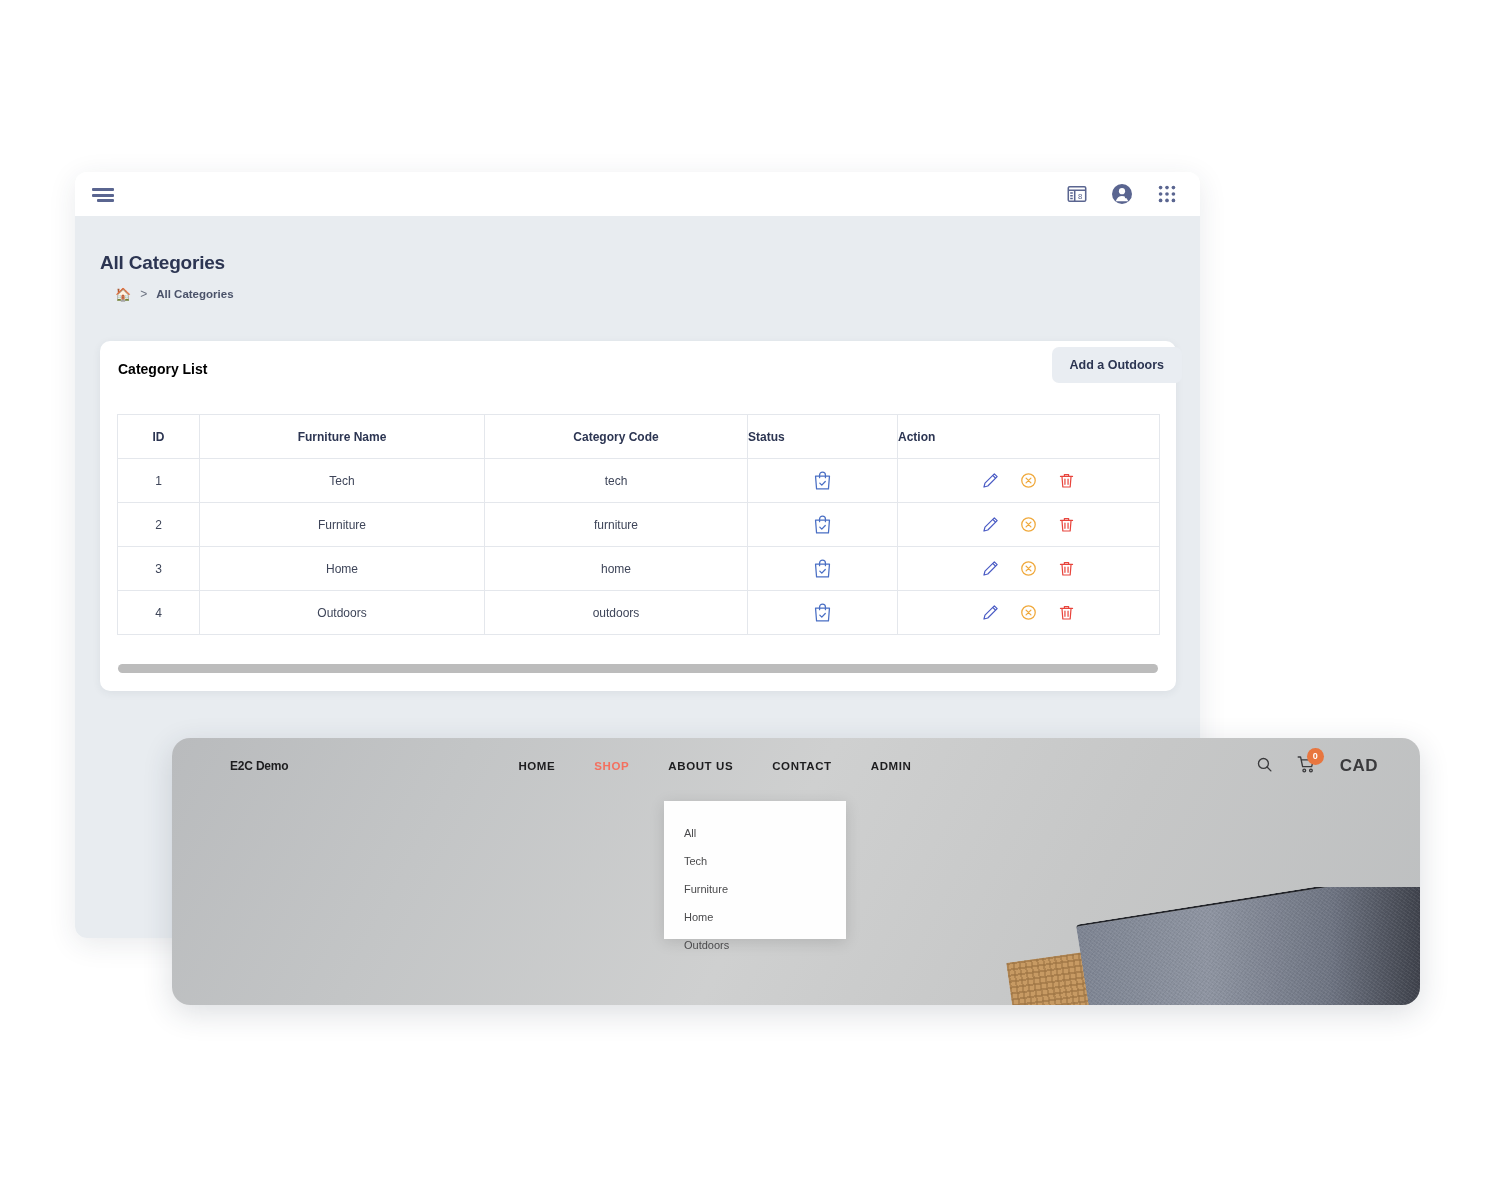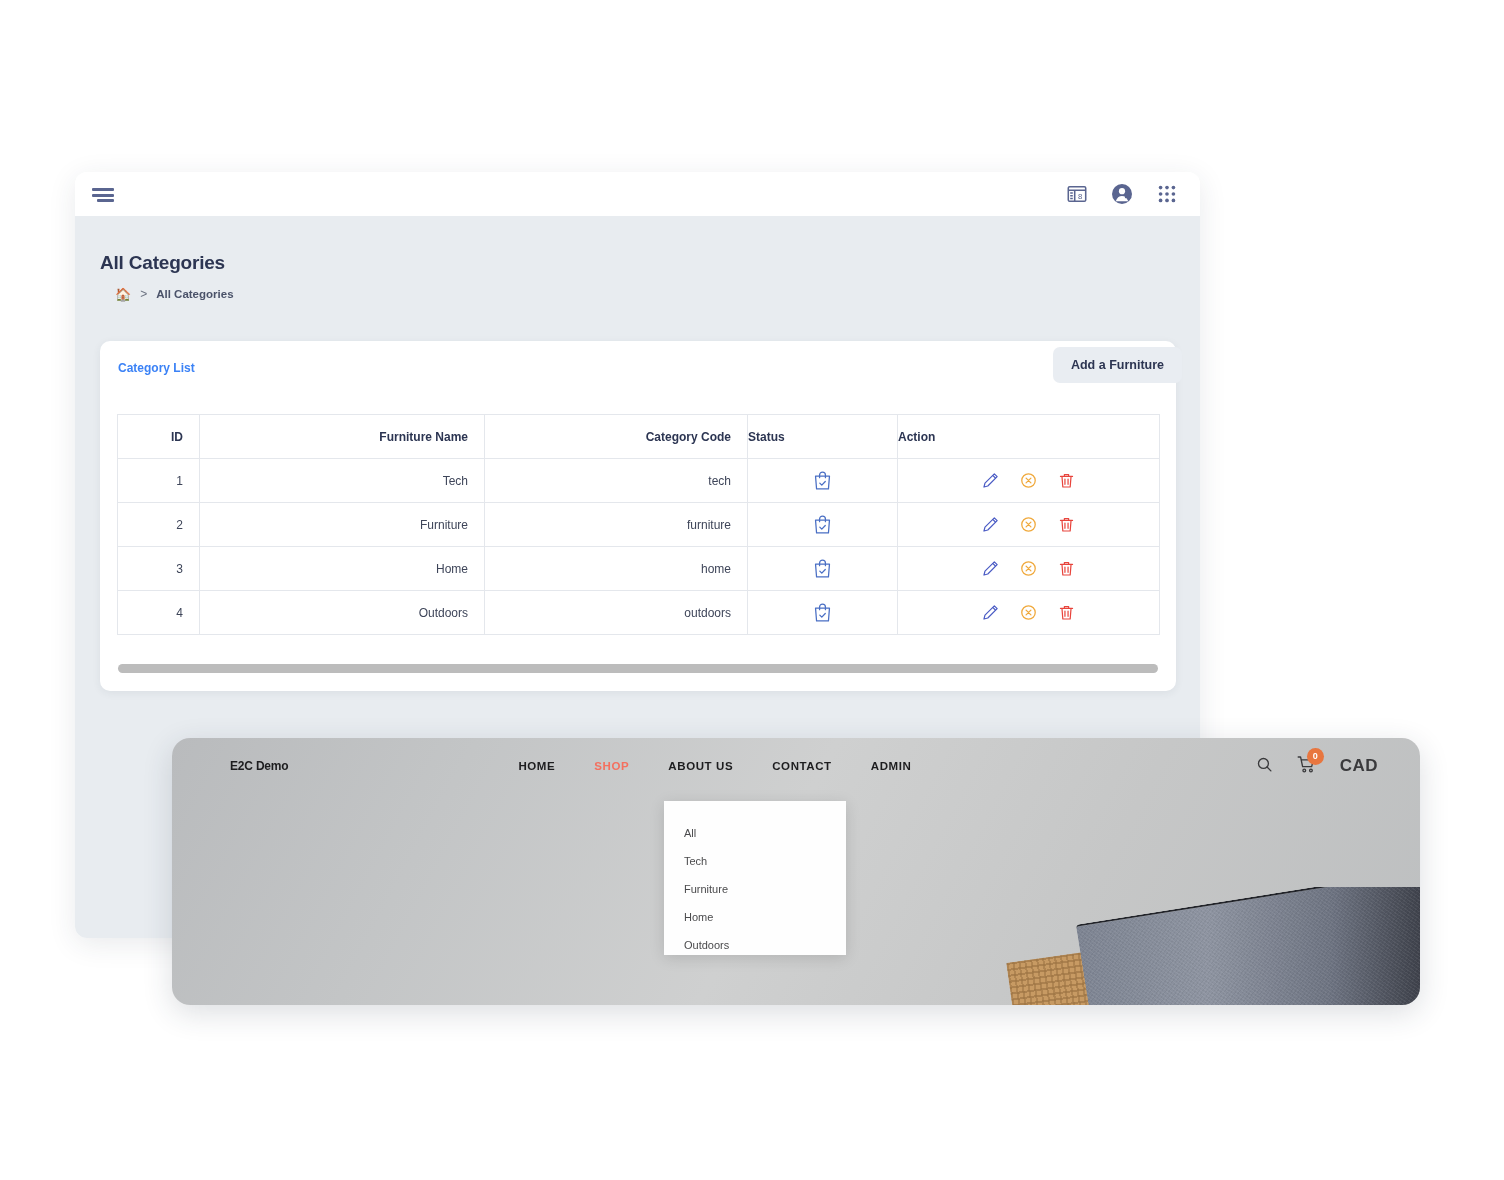--- a/index.html
+++ b/index.html
@@ -58,35 +58,35 @@
   
   #category-card {
     position:absolute; left:25px; top:125px;
     width: 1076px; height: 350px;
     background:#ffffff; border-radius:10px;
     box-shadow: 0 2px 9px rgba(40,50,70,0.07);
   }
   #card-head { position:relative; height:60px; }
   #card-title {
     position:absolute; left:18px; top:20px;
-    font-size:12px; font-weight:700; color:#3b82f6;
+    font-size:14px; font-weight:700; color:#000000;
   }
   #add-category-btn {
     position:absolute; right:-6px; top:6px;
     background:#e9edf2; border:none; border-radius:7px;
     padding:11px 18px; font-size:12.5px; font-weight:700;
     color:#2c3552; font-family:"Liberation Sans",sans-serif;
     cursor:pointer;
   }
 
   #cat-table { position:absolute; left:17px; top:73px; width:1042px;
     border-collapse:collapse; table-layout:fixed; }
   #cat-table th, #cat-table td {
     border:1px solid #e4e7ec; padding:10px 16px; height:44px;
-    font-size:12px; color:#3e4559; text-align:right; vertical-align:middle;
+    font-size:12px; color:#3e4559; text-align:center; vertical-align:middle;
   }
   #cat-table th { font-weight:700; color:#2c3552; font-size:12px; }
   #cat-table th.c, #cat-table td.c { text-align:left; padding:0; }
   #cat-table col.w-id{width:82px;} #cat-table col.w-name{width:285px;}
   #cat-table col.w-code{width:263px;} #cat-table col.w-status{width:150px;}
   #cat-table col.w-action{width:262px;}
 
   .bag-cell { display:flex; align-items:center; justify-content:center; }
   .action-cell { display:flex; align-items:center; justify-content:center; gap:21px; }
   .act { cursor:pointer; display:flex; align-items:center; }
@@ -119,21 +119,21 @@
   #cart-badge {
     position:absolute; right:-8px; top:-7px;
     min-width:17px; height:17px; border-radius:50%;
     background:#e8763f; color:#fff; font-size:9px; font-weight:700;
     display:flex; align-items:center; justify-content:center; padding:0 4px;
   }
   #currency { font-size:17px; font-weight:700; color:#3a3a3c; letter-spacing:0.5px; cursor:pointer;}
 
   #shop-dropdown {
     position:absolute; left:492px; top:63px;
-    width:182px; height:154px; background:#fefefe;
+    width:182px; height:138px; background:#fefefe;
     box-shadow:0 3px 14px rgba(0,0,0,0.13);
     padding:26px 0 0 20px;
   }
   .dd-item { font-size:11px; color:#4a4a4c; margin-bottom:16px; cursor:pointer; }
 
   
   #hero-photo {
     position:absolute; right:0; bottom:0; width:430px; height:118px;
     overflow:hidden;
   }
@@ -217,21 +217,21 @@
 
       <div id="breadcrumb">
         <span class="home-glyph">🏠</span>
         <span class="sep">&gt;</span>
         <span>All Categories</span>
       </div>
 
       <div id="category-card">
         <div id="card-head">
           <div id="card-title">Category List</div>
-          <button id="add-category-btn">Add a Furniture</button>
+          <button id="add-category-btn">Add a Outdoors</button>
         </div>
 
         <table id="cat-table">
           <colgroup>
             <col class="w-id">
               <col class="w-name">
               <col class="w-code">
               <col class="w-status">
               <col class="w-action">
           </colgroup>

